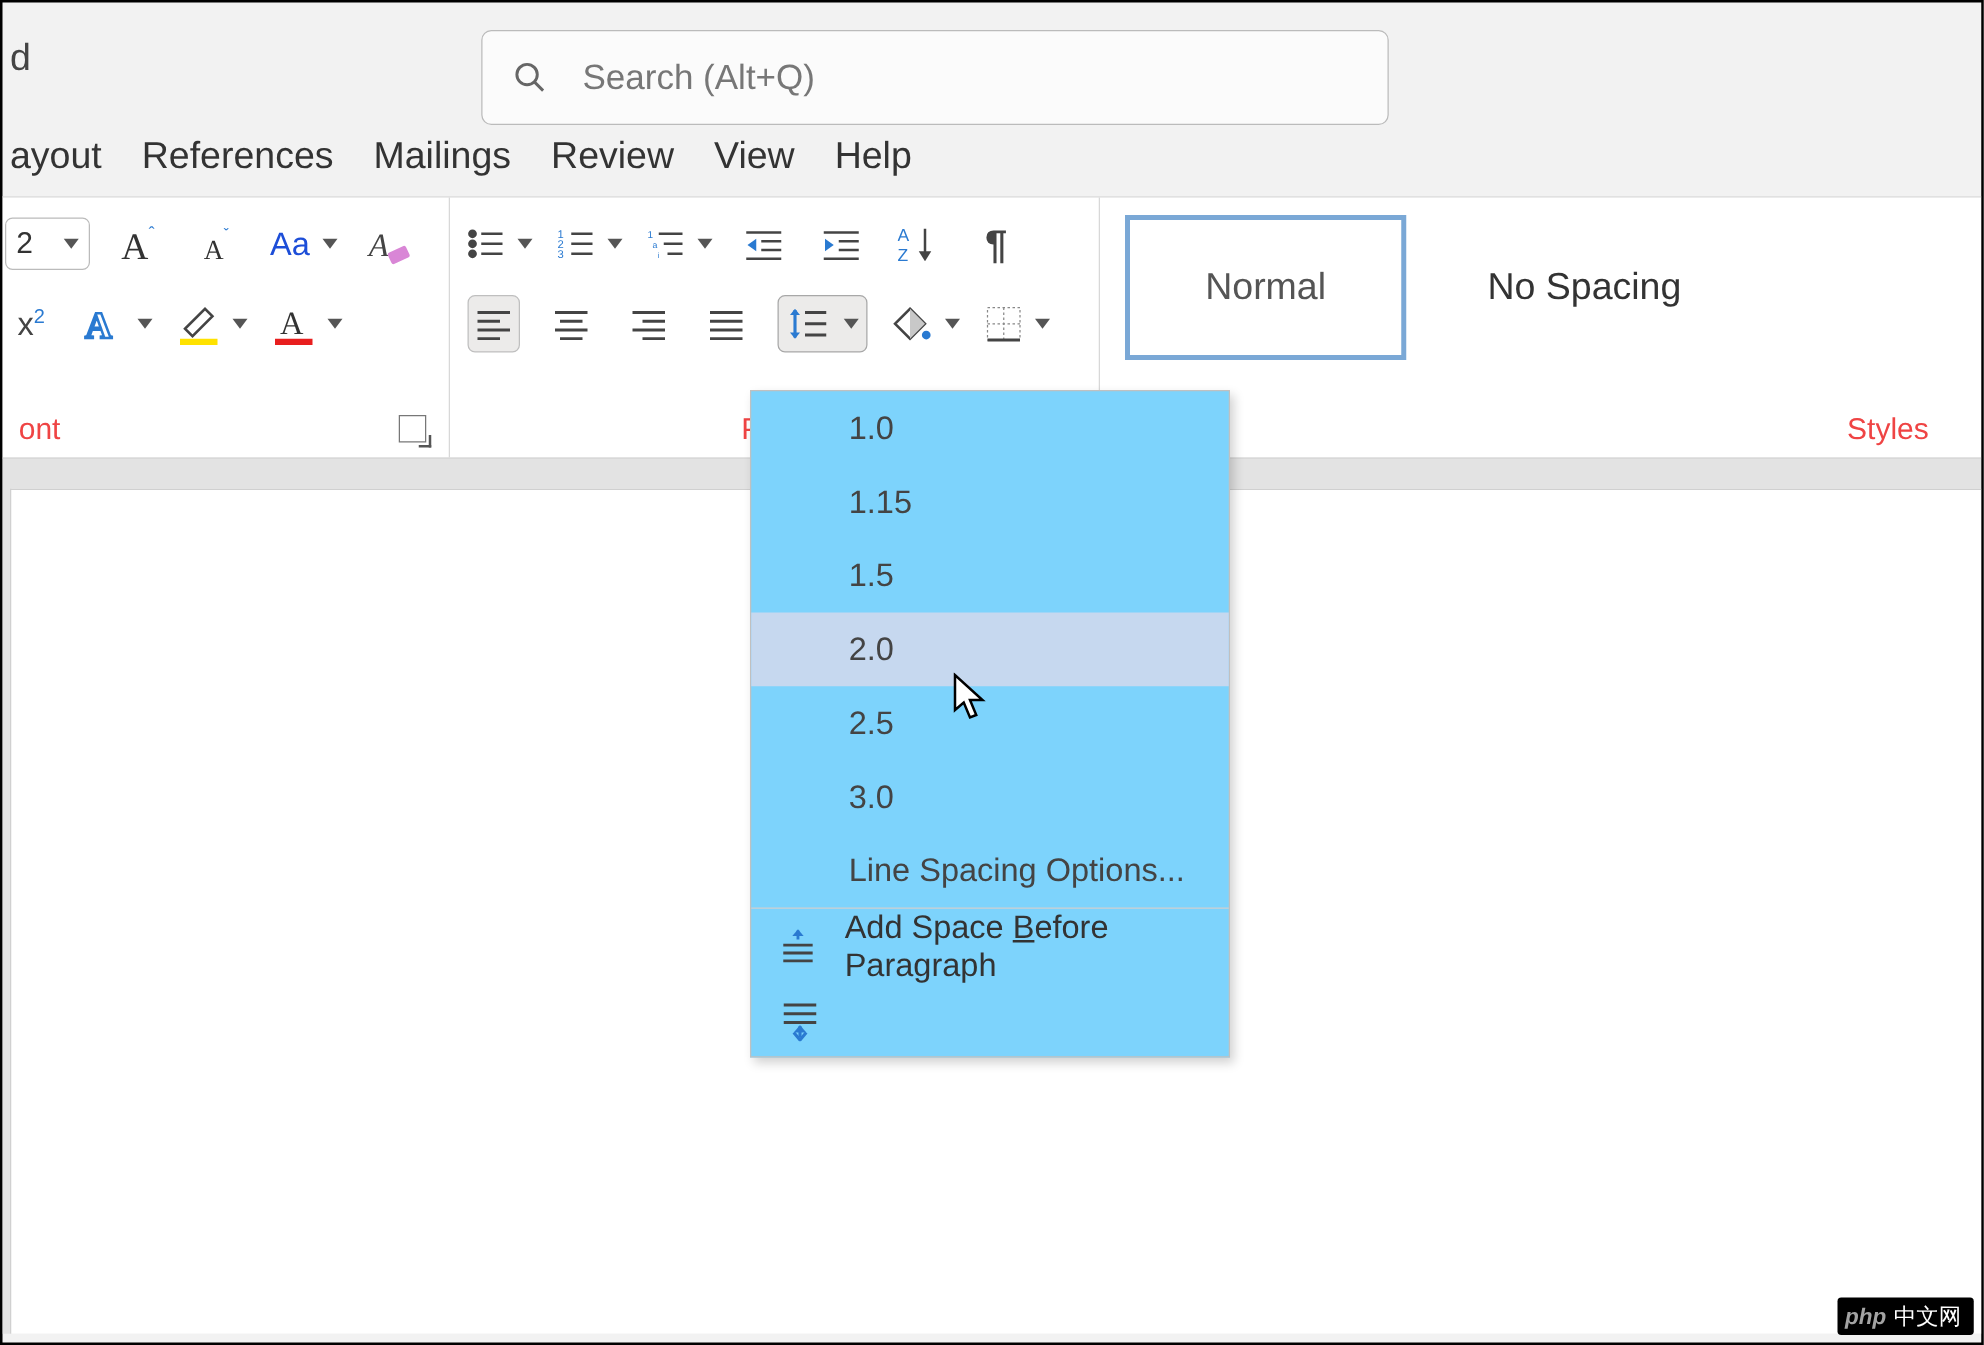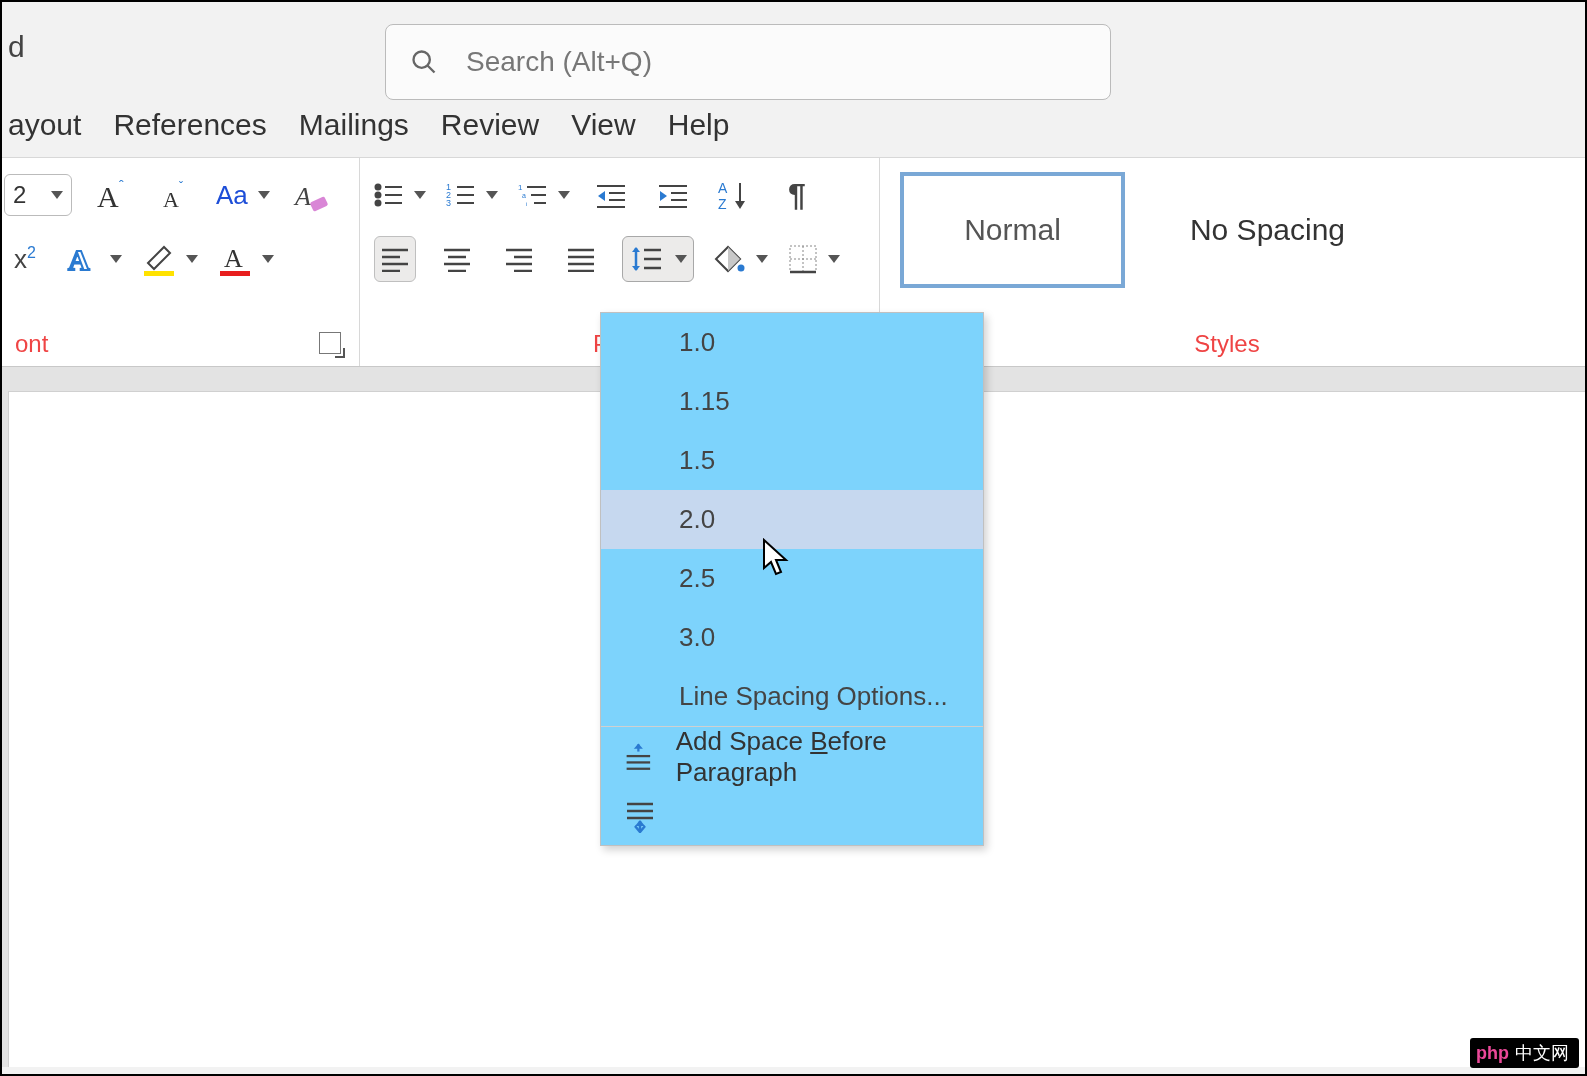--- a/index.html
+++ b/index.html
@@ -129,21 +129,21 @@
     margin-bottom: 4px;
   }
   .launcher::after {
     content: '';
     position: absolute;
     right: -5px; bottom: -5px;
     width: 8px; height: 8px;
     border-right: 2px solid #555;
     border-bottom: 2px solid #555;
   }
-  .styles-group { flex: 1; display: flex; flex-direction: column; justify-content: space-between; padding: 14px 0 6px 20px; border-right: none;}
+  .styles-group { flex: 1; display: flex; flex-direction: row; justify-content: space-between; padding: 14px 0 6px 20px; border-right: none;}
   .style-cards { display: flex; gap: 30px; }
   .style-card {
     width: 225px; height: 116px;
     display: flex; align-items: center; justify-content: center;
     font-size: 30px; color: #333;
     cursor: pointer;
   }
   .style-card.active {
     border: 4px solid #7aa8d6;
     color: #555;
@@ -202,21 +202,21 @@
     position: absolute;
     right: 6px; bottom: 6px;
     background: #000;
     color: #fff;
     font-size: 18px;
     padding: 3px 10px 3px 6px;
     border-radius: 3px;
     display: flex; align-items: center; gap: 6px;
     z-index: 300;
   }
-  .watermark .p { color: #ec4899; font-weight: bold; }
+  .watermark .p { color: #a3a3a3; font-weight: bold; font-style: italic;}
   u.accel { text-decoration: underline; }
 </style>
 </head>
 <body>
 
 <div class="title-area">
   <span class="title-char">d</span>
   <div class="search-box">
     <svg width="28" height="28" viewBox="0 0 24 24" fill="none" stroke="currentColor" stroke-width="2">
         <circle cx="10" cy="10" r="7"></circle>

